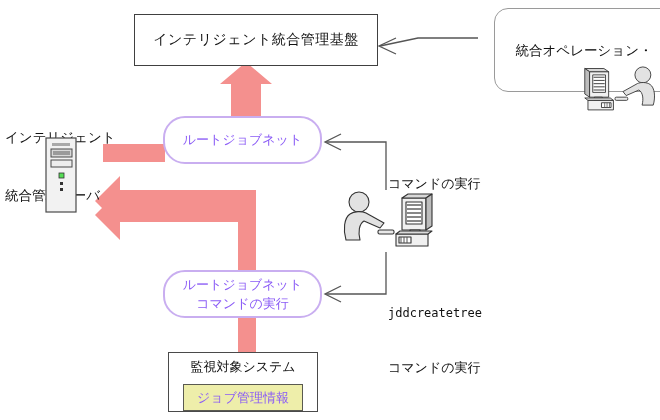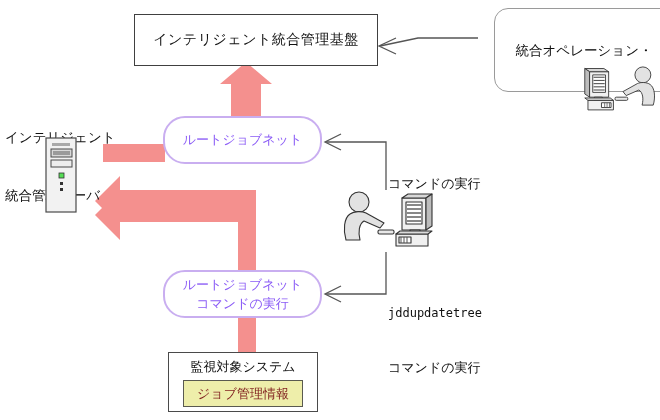--- a/index.html
+++ b/index.html
@@ -32,29 +32,29 @@
     border:2px solid #c9aef0;border-radius:22px;background:#ffffff;
     font-size:13px;color:#8b5cf6;line-height:1.5;flex-direction:column;
   }
   #pill-import{left:163px;top:116px;width:159px;height:48px;}
   #pill-acquire{left:163px;top:270px;width:159px;height:48px;}
 
   
   #monitored-box{
     left:168px;top:352px;width:150px;height:60px;
     border:1.2px solid #4a4a4a;background:#ffffff;
-    flex-direction:column;justify-content:flex-start;
+    flex-direction:column;justify-content:space-between;
     padding-top:5px;font-size:13px;color:#111;
   }
   #monitored-title{font-size:13px;}
   #jobinfo-box{
     margin-top:4px;width:118px;height:25px;
     border:1.2px solid #5a5a50;background:#eeeeaa;
     display:flex;align-items:center;justify-content:center;
-    font-size:13px;color:#7f1d1d;
+    font-size:13px;color:#8b5cf6;
   }
 
   
   .plain-label{position:absolute;font-size:13.5px;color:#111;line-height:1.42;white-space:pre;}
   #server-label{left:5px;top:90px;}
   #cmd-label-upper{left:388px;top:138px;font-family:"DejaVu Sans Mono","Liberation Mono",monospace;font-size:12px;line-height:1.5;}
   #cmd-label-lower{left:388px;top:268px;font-family:"DejaVu Sans Mono","Liberation Mono",monospace;font-size:12px;line-height:1.5;}
   .cmd-line2{font-family:"DejaVu Sans","Liberation Sans",sans-serif;font-size:13px;}
 
   
@@ -113,21 +113,21 @@
 <div class="plain-label" id="server-label">
   <div>インテリジェント</div>
   <div>統合管理サーバ</div>
 </div>
 
 <div class="plain-label" id="cmd-label-upper">
   <div class="cmd-line2">コマンドの実行</div>
 </div>
 
 <div class="plain-label" id="cmd-label-lower">
-  <div>jddupdatetree</div>
+  <div>jddcreatetree</div>
   <div class="cmd-line2">コマンドの実行</div>
 </div>
 
 <div class="icon-wrap" id="server-icon">
   <svg viewBox="0 0 40 78" width="40" height="78" xmlns="http://www.w3.org/2000/svg">
     <rect x="4" y="2" width="30" height="74" fill="#f2f2f2" stroke="#4a4a4a" stroke-width="1.2"></rect>
     <rect x="10" y="7" width="18" height="3" fill="#a9a9a9"></rect>
     <rect x="9" y="13" width="21" height="8" fill="#d8d8d8" stroke="#4a4a4a" stroke-width="1"></rect>
     <rect x="11" y="15" width="17" height="4" fill="#9a9a9a"></rect>
     <rect x="9" y="24" width="21" height="7" fill="#eeeeee" stroke="#4a4a4a" stroke-width="1"></rect>

